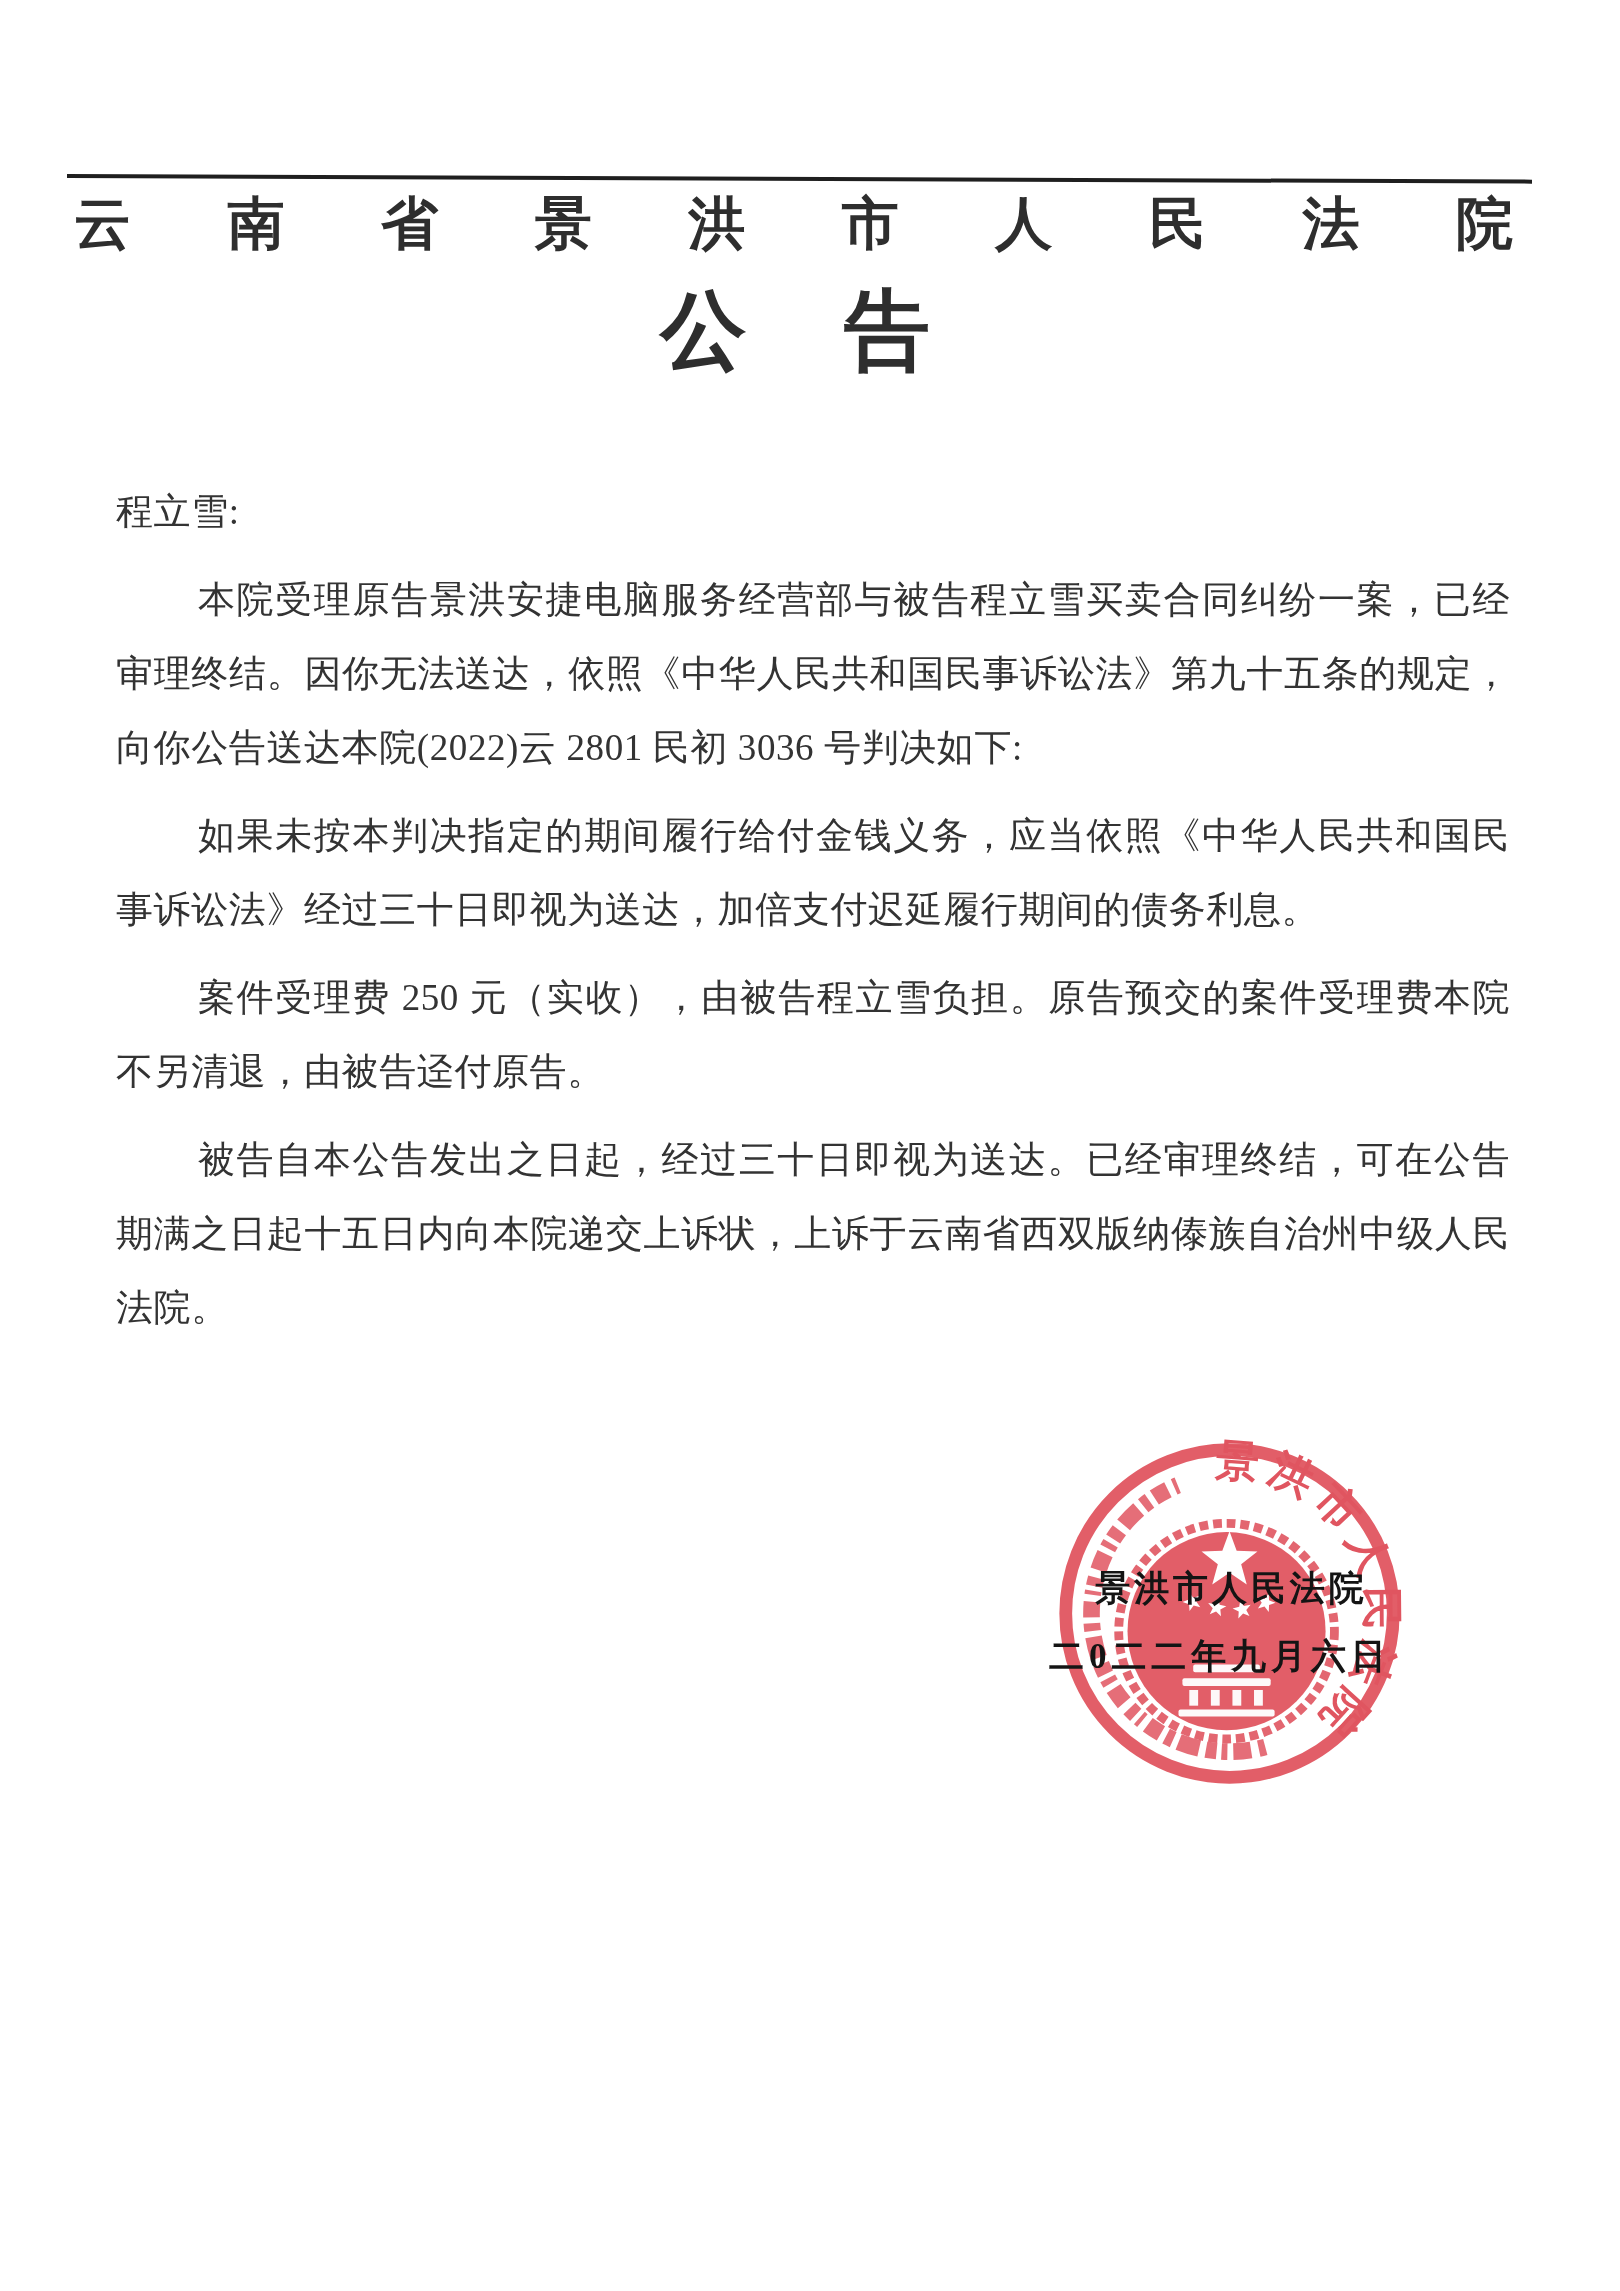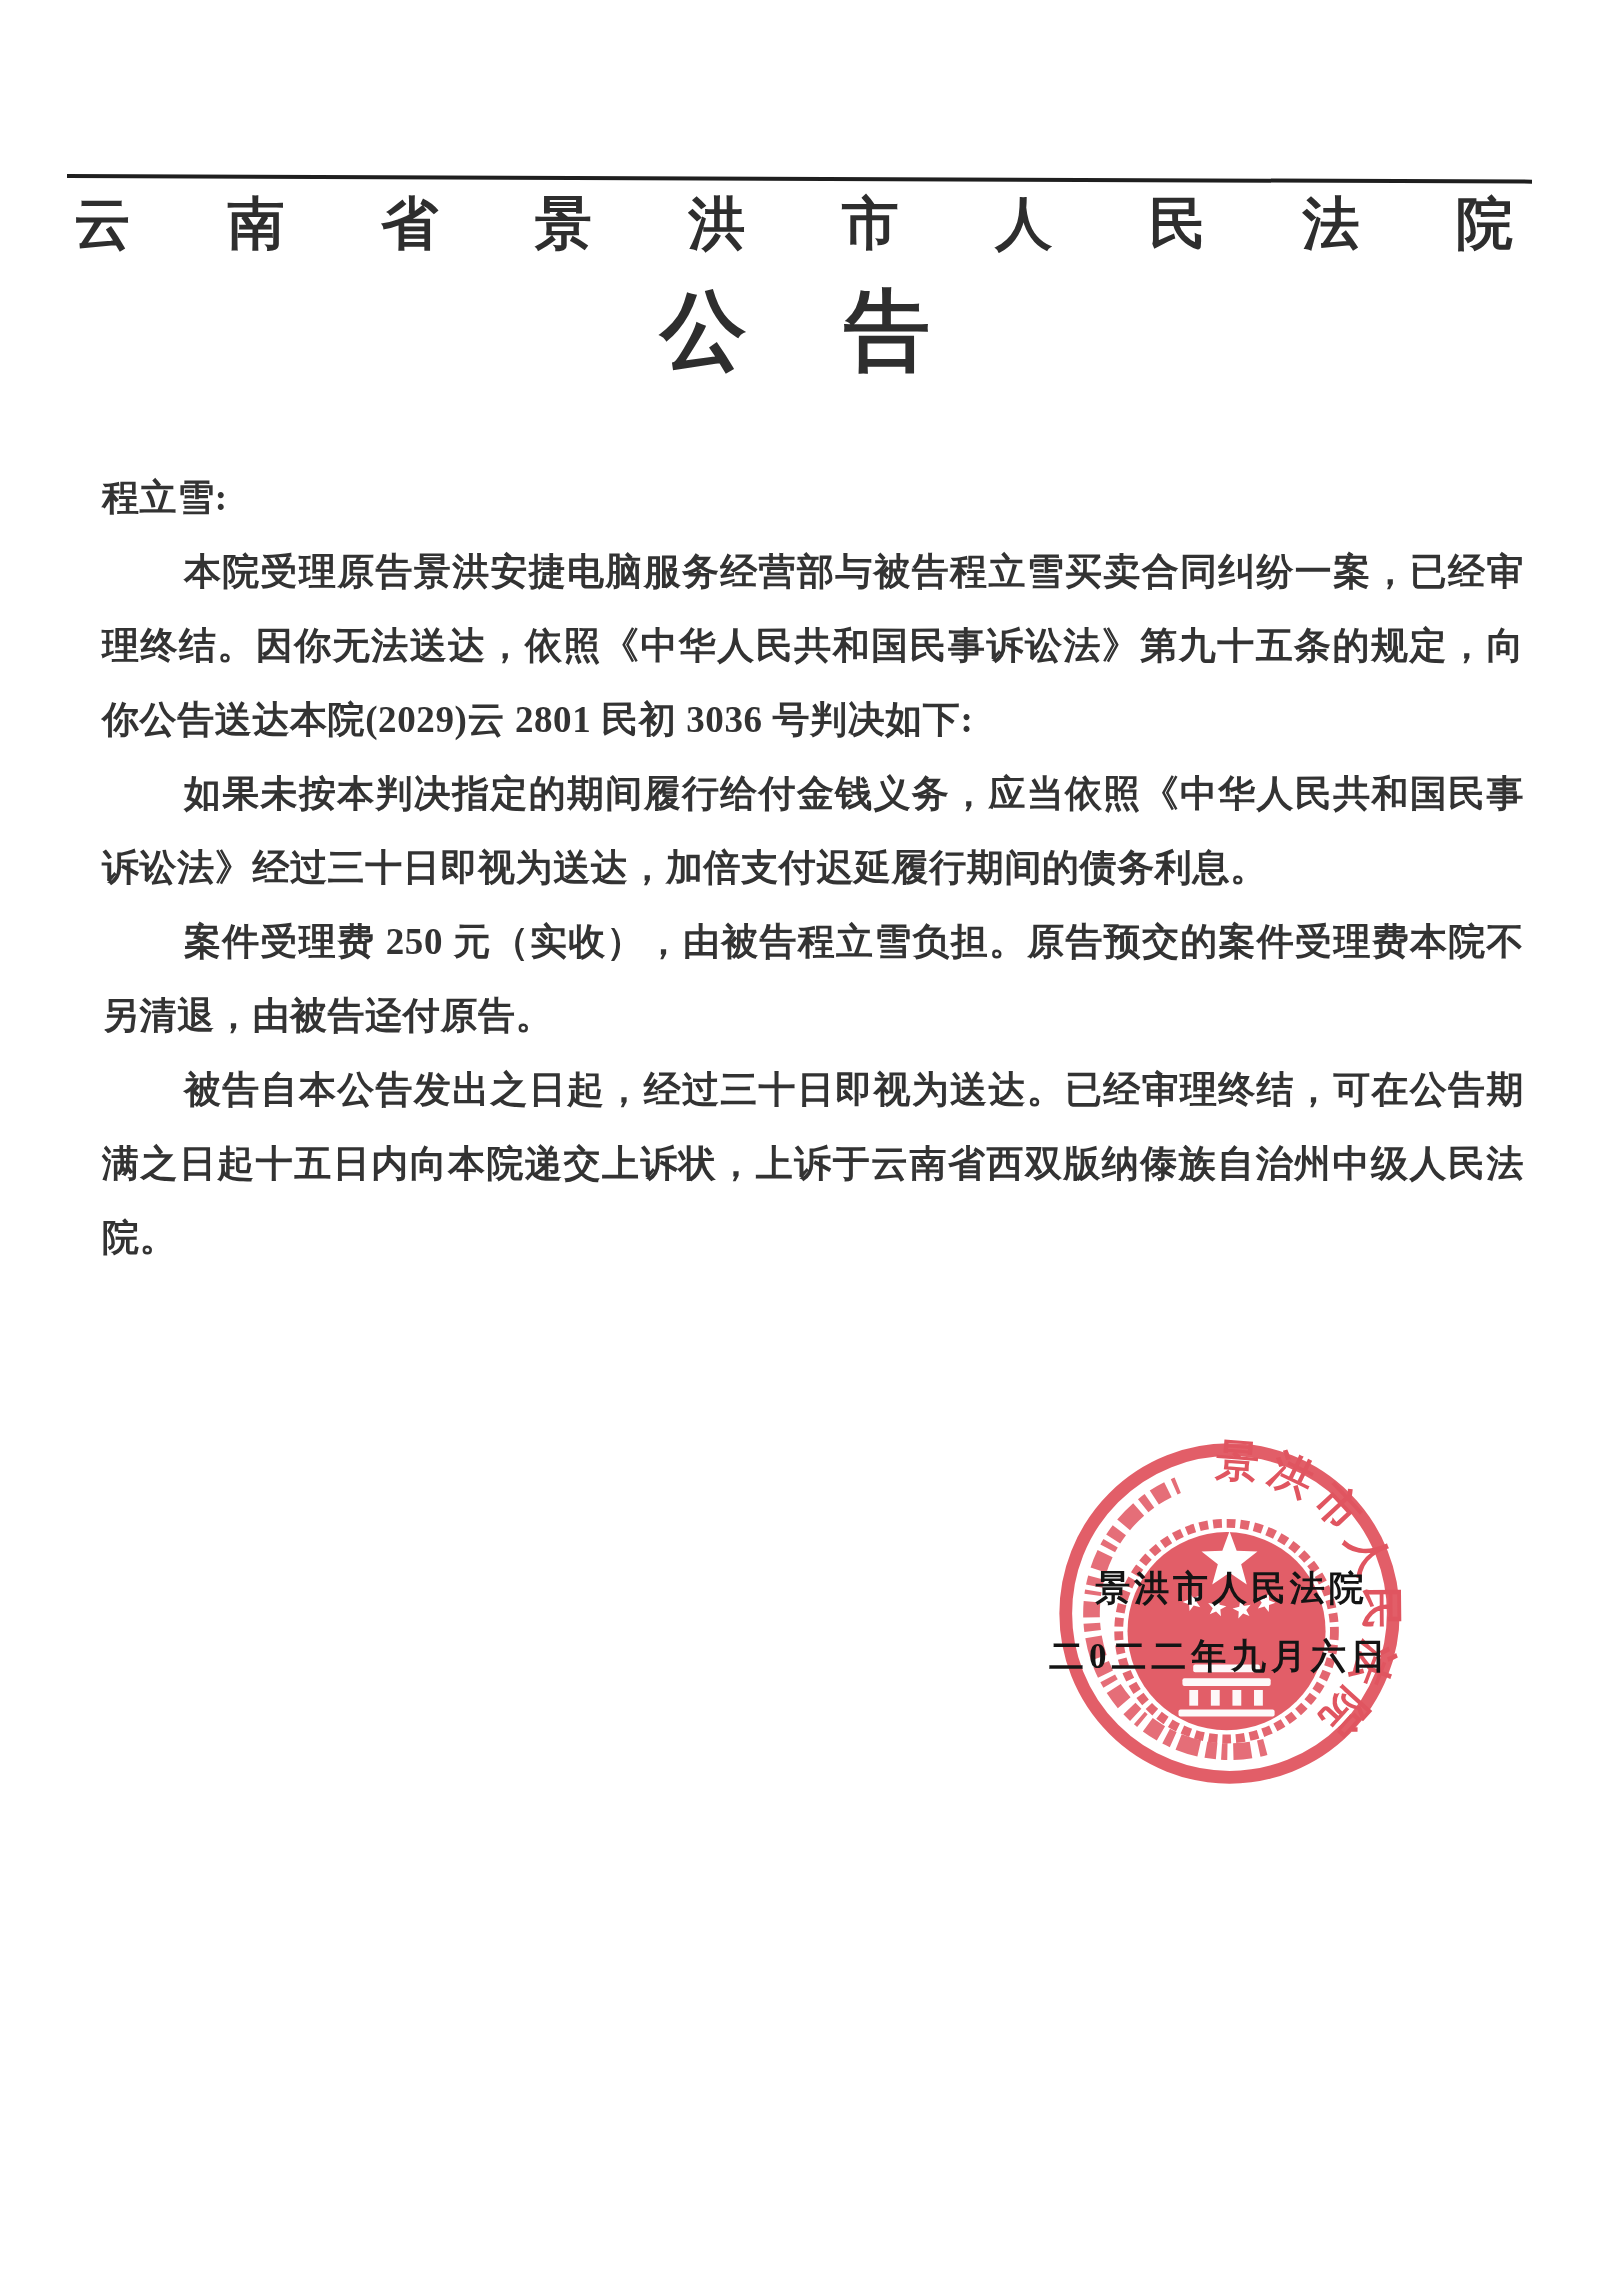--- a/index.html
+++ b/index.html
@@ -23,21 +23,21 @@
   .doc-type{
     position:absolute;left:0;top:272px;width:1564px;margin:16px;
     font-size:86px;font-weight:600;color:#2e2e2e;line-height:1;
     text-align:center;letter-spacing:5.9px;
   }
   .body-text{
     position:absolute;left:102px;top:461px;width:1422px;
     font-size:37px;line-height:74px;color:#333333;
     letter-spacing:0.6px;text-align:justify;
   }
-  .body-text p{margin:0;text-indent:82px;font-weight:bold;}
+  .body-text p{margin:14px;text-indent:82px;}
   .body-text p.salutation{text-indent:0;}
   .seal{
     position:absolute;left:1053px;top:1437px;width:353px;height:353px;
   }
   .seal svg{position:absolute;left:0;top:0;}
   .seal-court{
     position:absolute;left:0;top:134px;width:353px;padding-left:3.9px;box-sizing:border-box;
     font-size:35px;font-weight:700;color:#141414;line-height:1;
     text-align:center;letter-spacing:3.9px;white-space:nowrap;
   }
@@ -53,21 +53,21 @@
 <div class="page">
 
   <div class="top-rule"></div>
 
   <h1 class="court-name">云南省景洪市人民法院</h1>
 
   <h2 class="doc-type">公　告</h2>
 
   <div class="body-text">
     <p class="salutation">程立雪:</p>
-    <p>本院受理原告景洪安捷电脑服务经营部与被告程立雪买卖合同纠纷一案，已经审理终结。因你无法送达，依照《中华人民共和国民事诉讼法》第九十五条的规定，向你公告送达本院(2029)云 2801 民初 3036 号判决如下:</p>
+    <p>本院受理原告景洪安捷电脑服务经营部与被告程立雪买卖合同纠纷一案，已经审理终结。因你无法送达，依照《中华人民共和国民事诉讼法》第九十五条的规定，向你公告送达本院(2022)云 2801 民初 3036 号判决如下:</p>
     <p>如果未按本判决指定的期间履行给付金钱义务，应当依照《中华人民共和国民事诉讼法》经过三十日即视为送达，加倍支付迟延履行期间的债务利息。</p>
     <p>案件受理费 250 元（实收），由被告程立雪负担。原告预交的案件受理费本院不另清退，由被告迳付原告。</p>
     <p>被告自本公告发出之日起，经过三十日即视为送达。已经审理终结，可在公告期满之日起十五日内向本院递交上诉状，上诉于云南省西双版纳傣族自治州中级人民法院。</p>
   </div>
 
   <div class="seal">
     <svg width="353" height="353" viewBox="0 0 360 360">
       <defs>
         <path id="sealArc" d="M 162.9 41.0 A 140 140 0 0 1 260.3 294.7" fill="none"></path>
         <polygon id="starShape" points="0,-30 -7.3,-10.1 -28.5,-9.3 -11.9,3.9 -17.6,24.3 0,12.5 17.6,24.3 11.9,3.9 28.5,-9.3 7.3,-10.1"></polygon>

